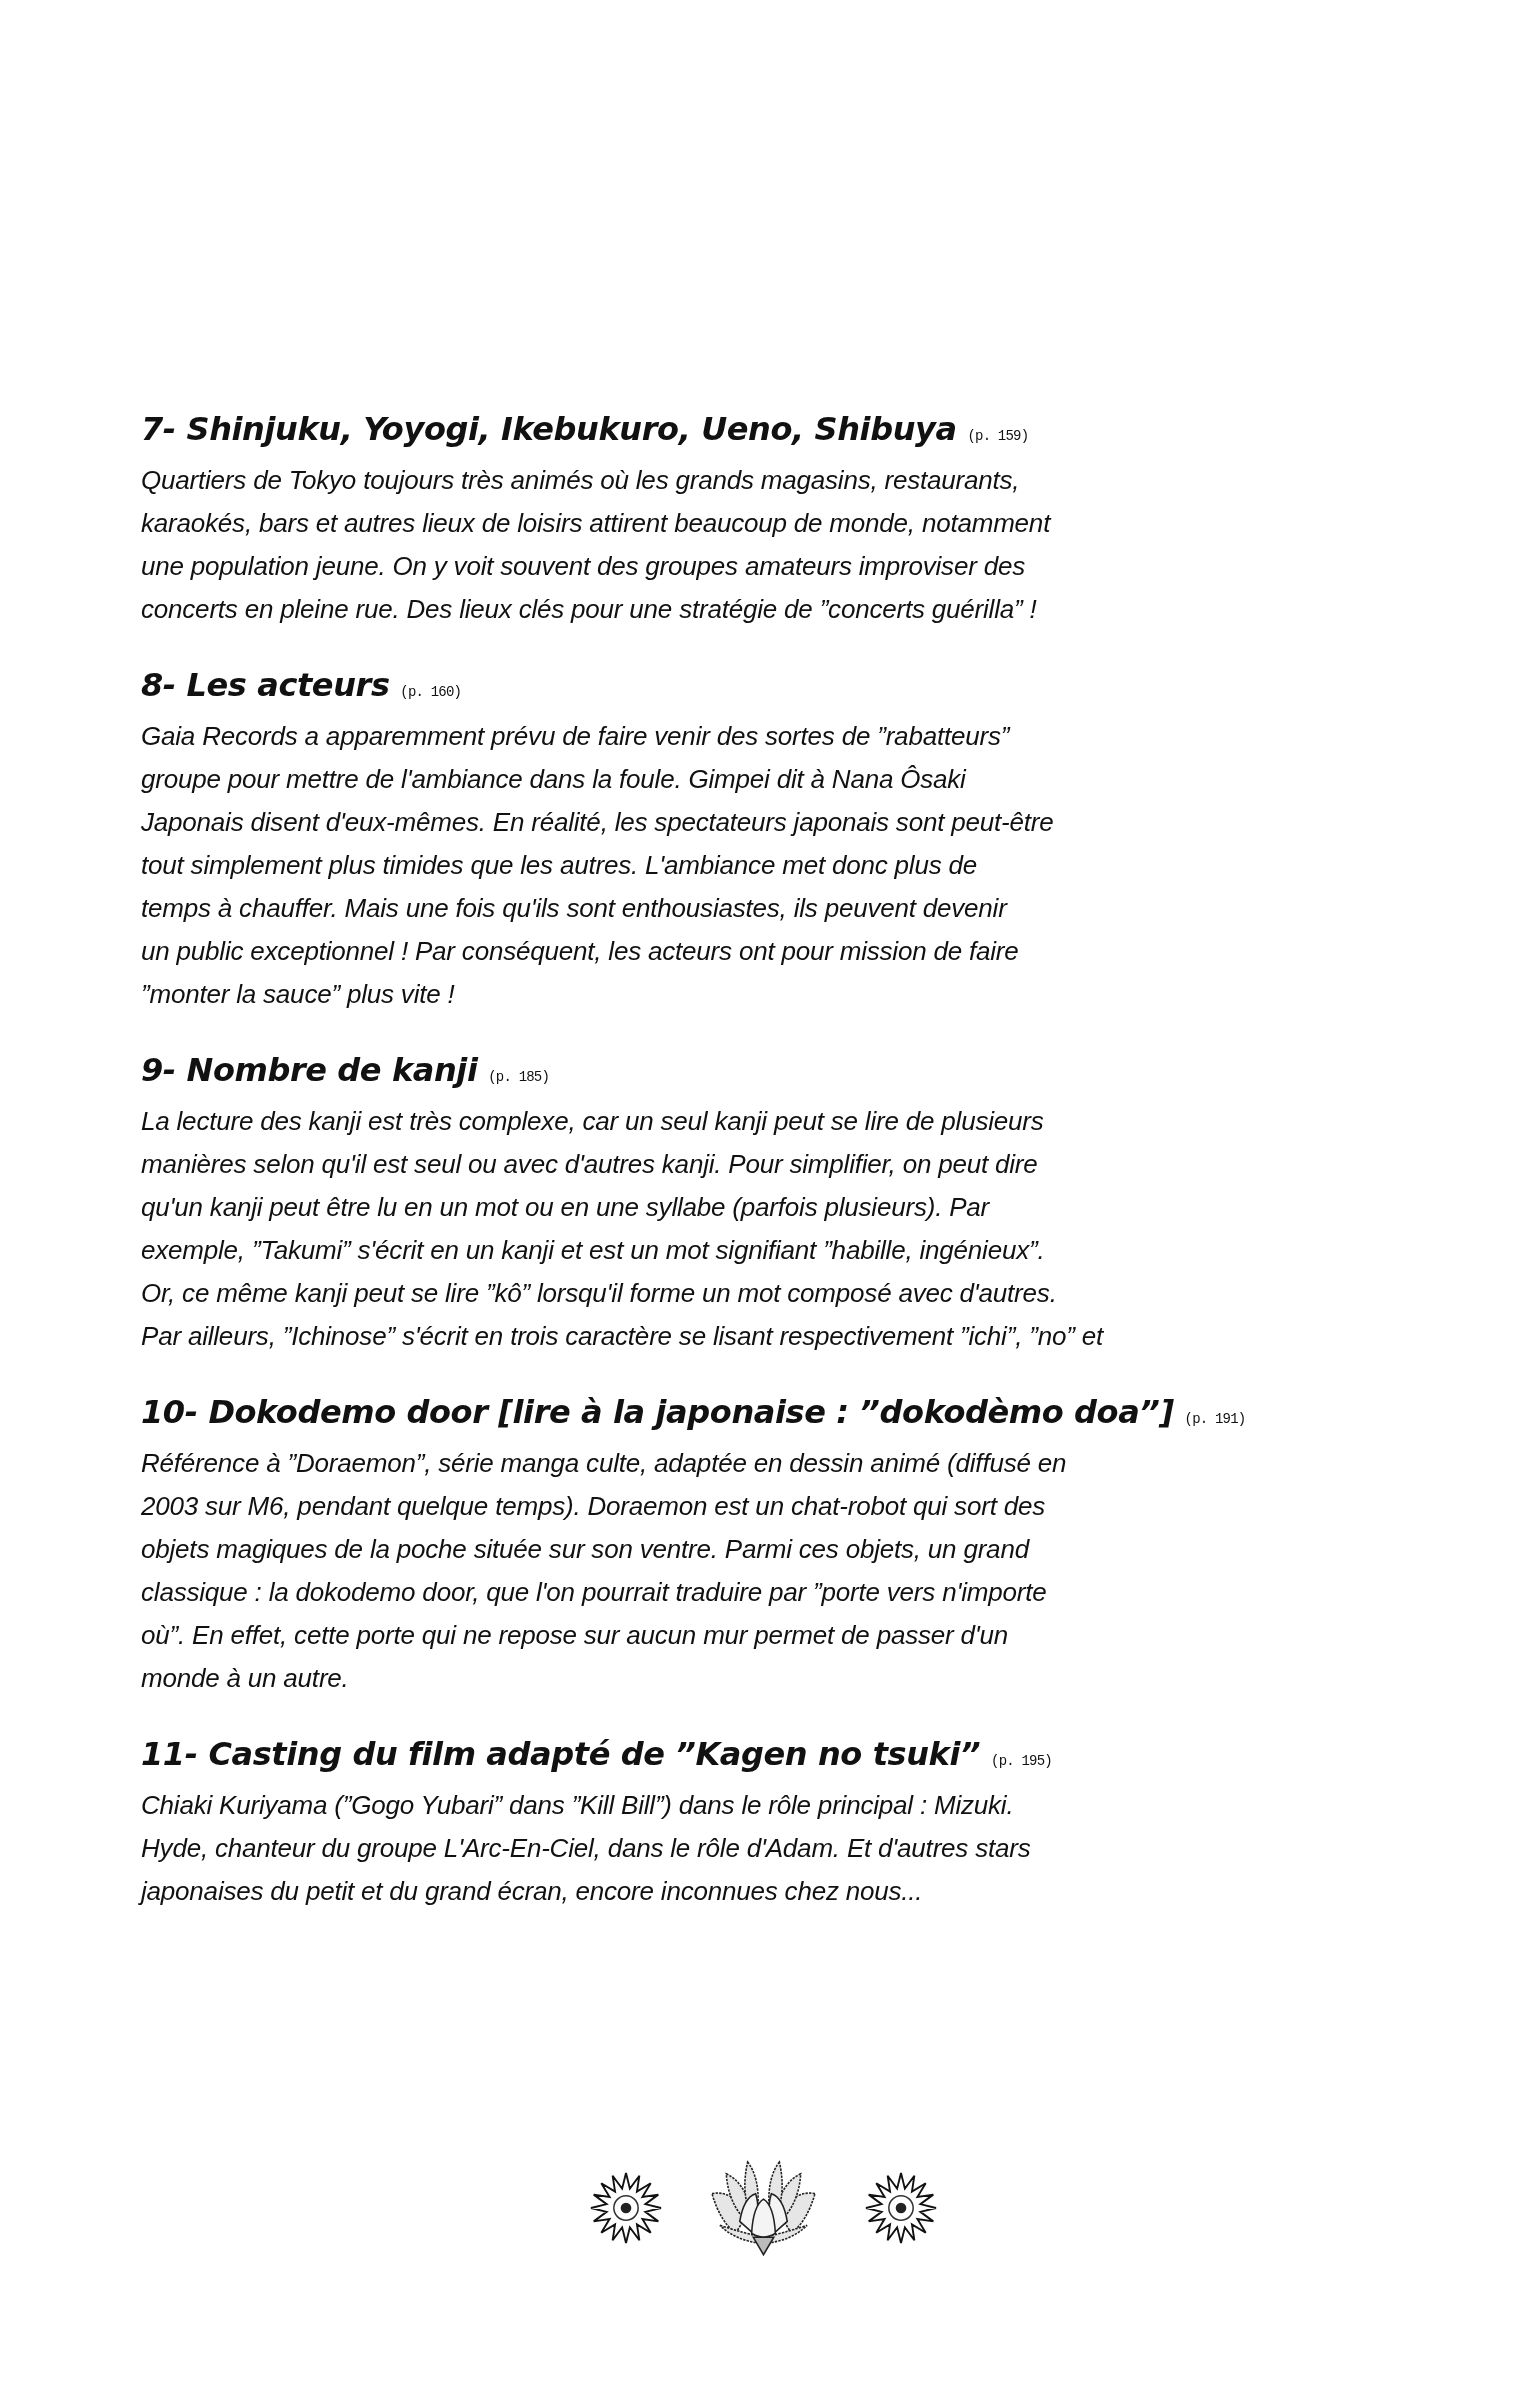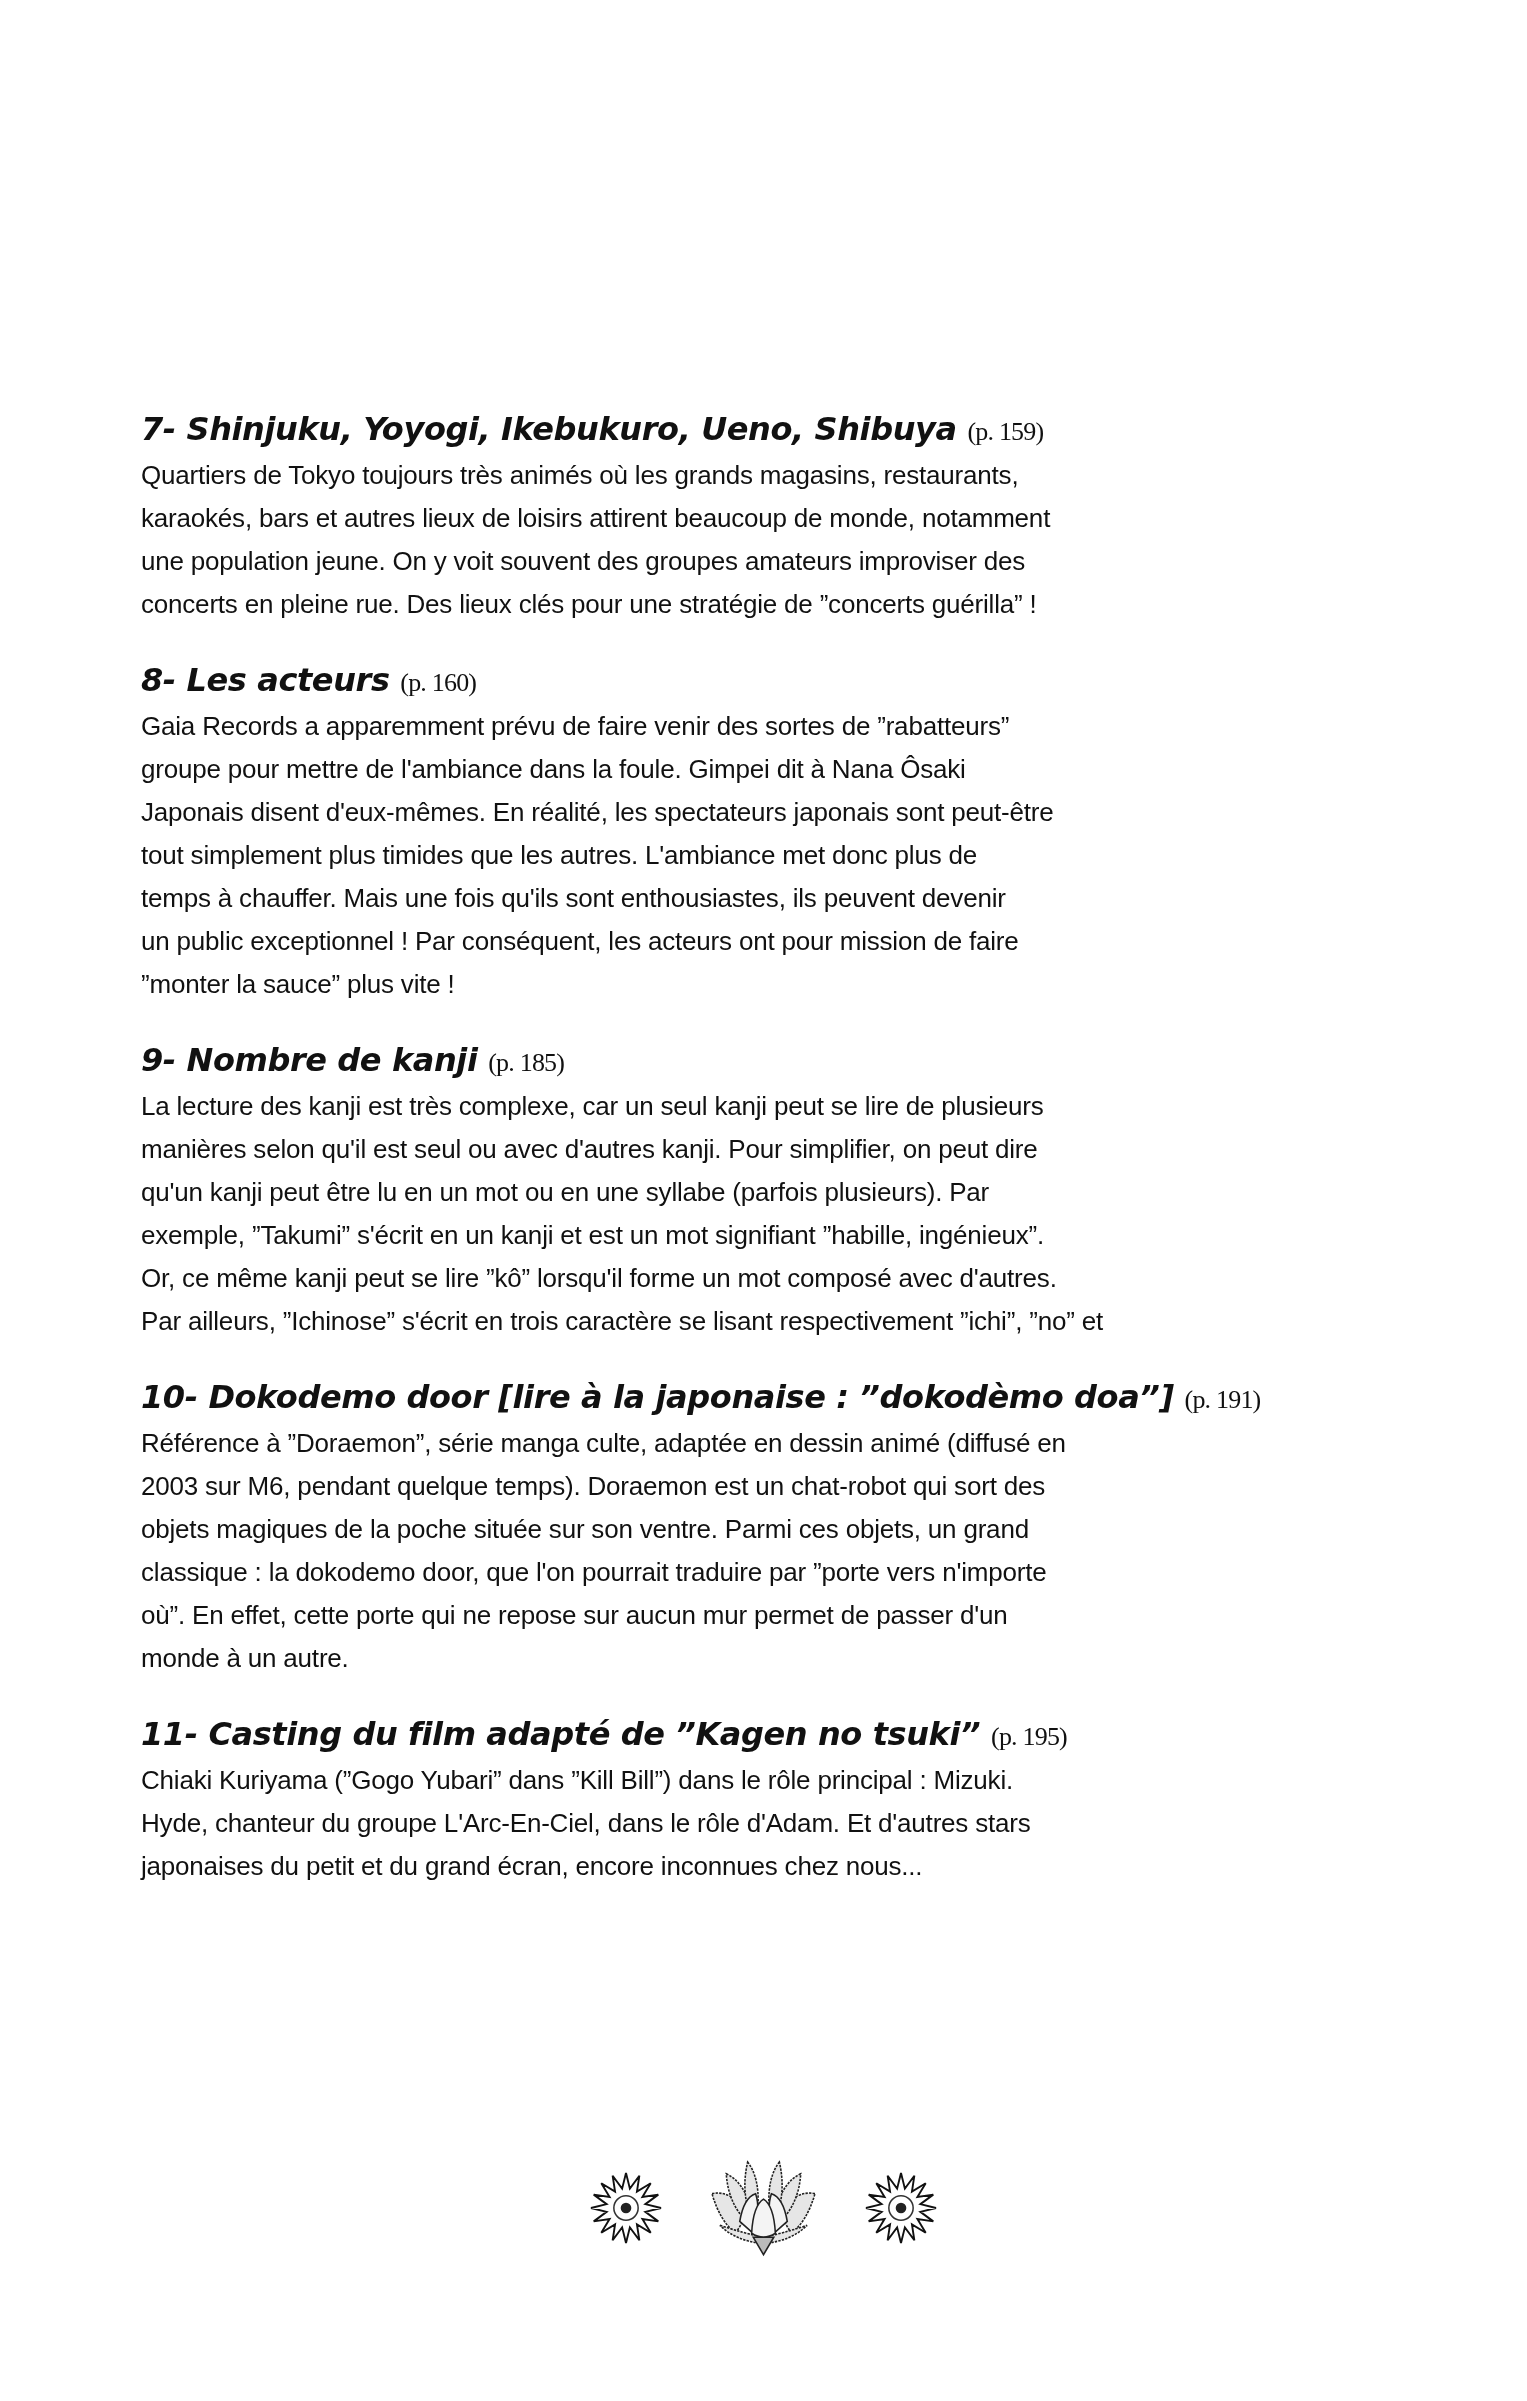--- a/index.html
+++ b/index.html
@@ -6,26 +6,26 @@
   body { width: 1527px; height: 2401px; position: relative; overflow: hidden; color: #111111; }
   .page { position: absolute; left: 141px; top: 407px; width: 1247px; }
   .section { margin: 0 0 32px 0; }
   .heading {
     font-family: "DejaVu Sans", sans-serif;
     font-weight: bold; font-style: italic;
     font-size: 32px; line-height: 45px; margin: 0; letter-spacing: -0.4px;
     white-space: nowrap;
   }
   .pageref {
-    font-family: Liberation Serif, serif;
-    font-weight: normal; font-style: normal; font-size: 26px; letter-spacing: -0.8px;
+    font-family: Liberation Mono, monospace;
+    font-weight: normal; font-style: normal; font-size: 14px; letter-spacing: -0.8px;
   }
   .para {
     font-family: "Liberation Sans", sans-serif;
-    font-size: 26px; line-height: 43px;
+    font-style: italic; font-size: 26px; line-height: 43px;
     text-align: justify; margin: 0; letter-spacing: -0.2px;
   }
   .line { display: block; }
   .ornaments { position: absolute; left: 0; top: 2148px; width: 1527px; height: 119px; display: flex; justify-content: center; align-items: center; gap: 40px; }
   .ornaments svg { display: block; }
 </style>
 </head>
 <body>
 
 <div class="page">

